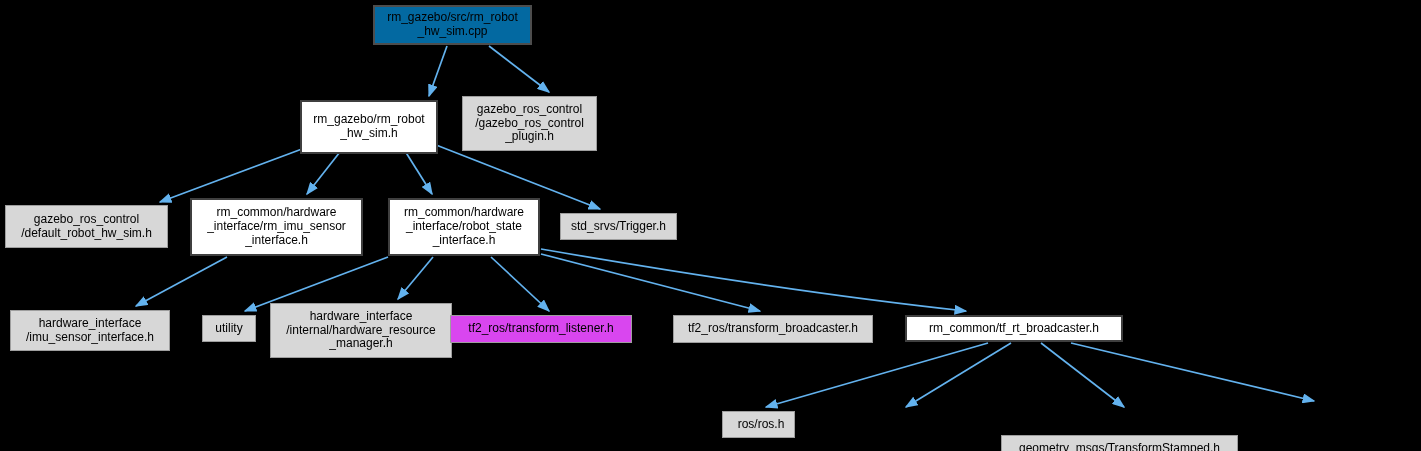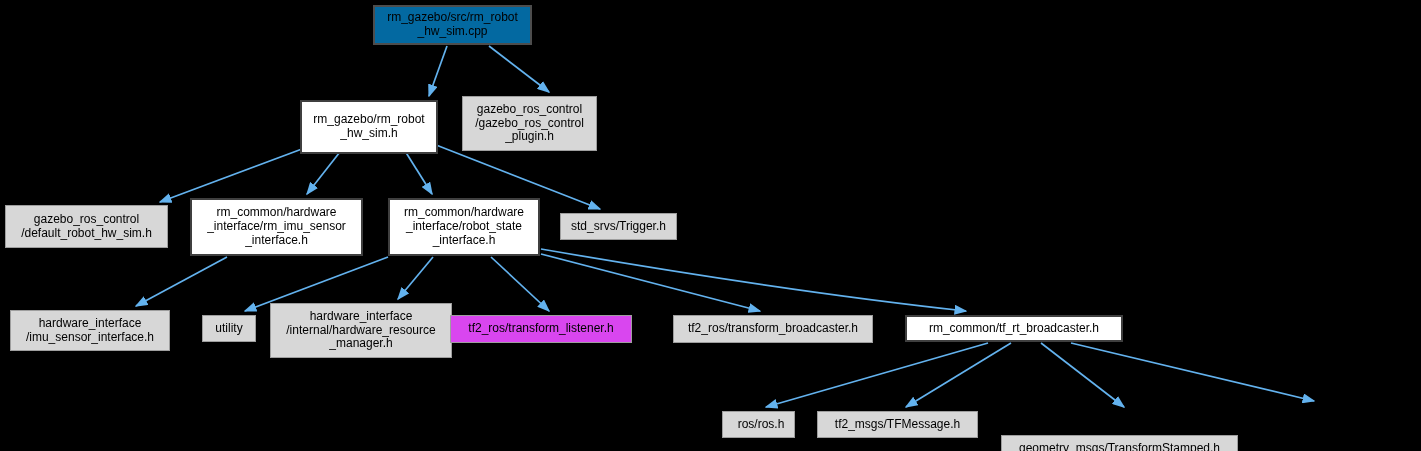--- a/index.html
+++ b/index.html
@@ -83,15 +83,14 @@
     <div class="node" style="left: 10px; top: 310px; width: 160px; height: 41px; background: rgb(215, 215, 215); border-color: rgb(158, 158, 158); border-width: 1.5px;">hardware_interface
 /imu_sensor_interface.h</div>
     <div class="node" style="left: 202px; top: 315px; width: 54px; height: 27px; background: rgb(215, 215, 215); border-color: rgb(158, 158, 158); border-width: 1.5px;">utility</div>
     <div class="node" style="left: 270px; top: 303px; width: 182px; height: 55px; background: rgb(215, 215, 215); border-color: rgb(158, 158, 158); border-width: 1.5px;">hardware_interface
 /internal/hardware_resource
 _manager.h</div>
     <div class="node" style="left: 450px; top: 315px; width: 182px; height: 28px; background: #d946ef; border-color: rgb(158, 158, 158); border-width: 1.5px;">tf2_ros/transform_listener.h</div>
     <div class="node" style="left: 673px; top: 315px; width: 200px; height: 28px; background: rgb(215, 215, 215); border-color: rgb(158, 158, 158); border-width: 1.5px;">tf2_ros/transform_broadcaster.h</div>
     <div class="node" style="left: 905px; top: 315px; width: 218px; height: 27px; background: rgb(255, 255, 255); border-color: rgb(63, 63, 63); border-width: 2px;">rm_common/tf_rt_broadcaster.h</div>
     <div class="node" style="left: 722px; top: 411px; width: 73px; height: 27px; background: rgb(215, 215, 215); border-color: rgb(158, 158, 158); border-width: 1.5px; padding-left: 7px;">ros/ros.h</div>
-    <div class="node" style="left: 817px; top: 411px; width: 161px; height: 27px; background: rgb(215, 215, 215); border-color: rgb(158, 158, 158); border-width: 1.5px;">tf2_msgs/TFMessage.h</div>
     <div class="node" style="left: 1001px; top: 411px; width: 237px; height: 27px; background: rgb(215, 215, 215); border-color: rgb(158, 158, 158); border-width: 1.5px; margin-top: 24px;">geometry_msgs/TransformStamped.h</div>
   </div>
 
 </body></html>

